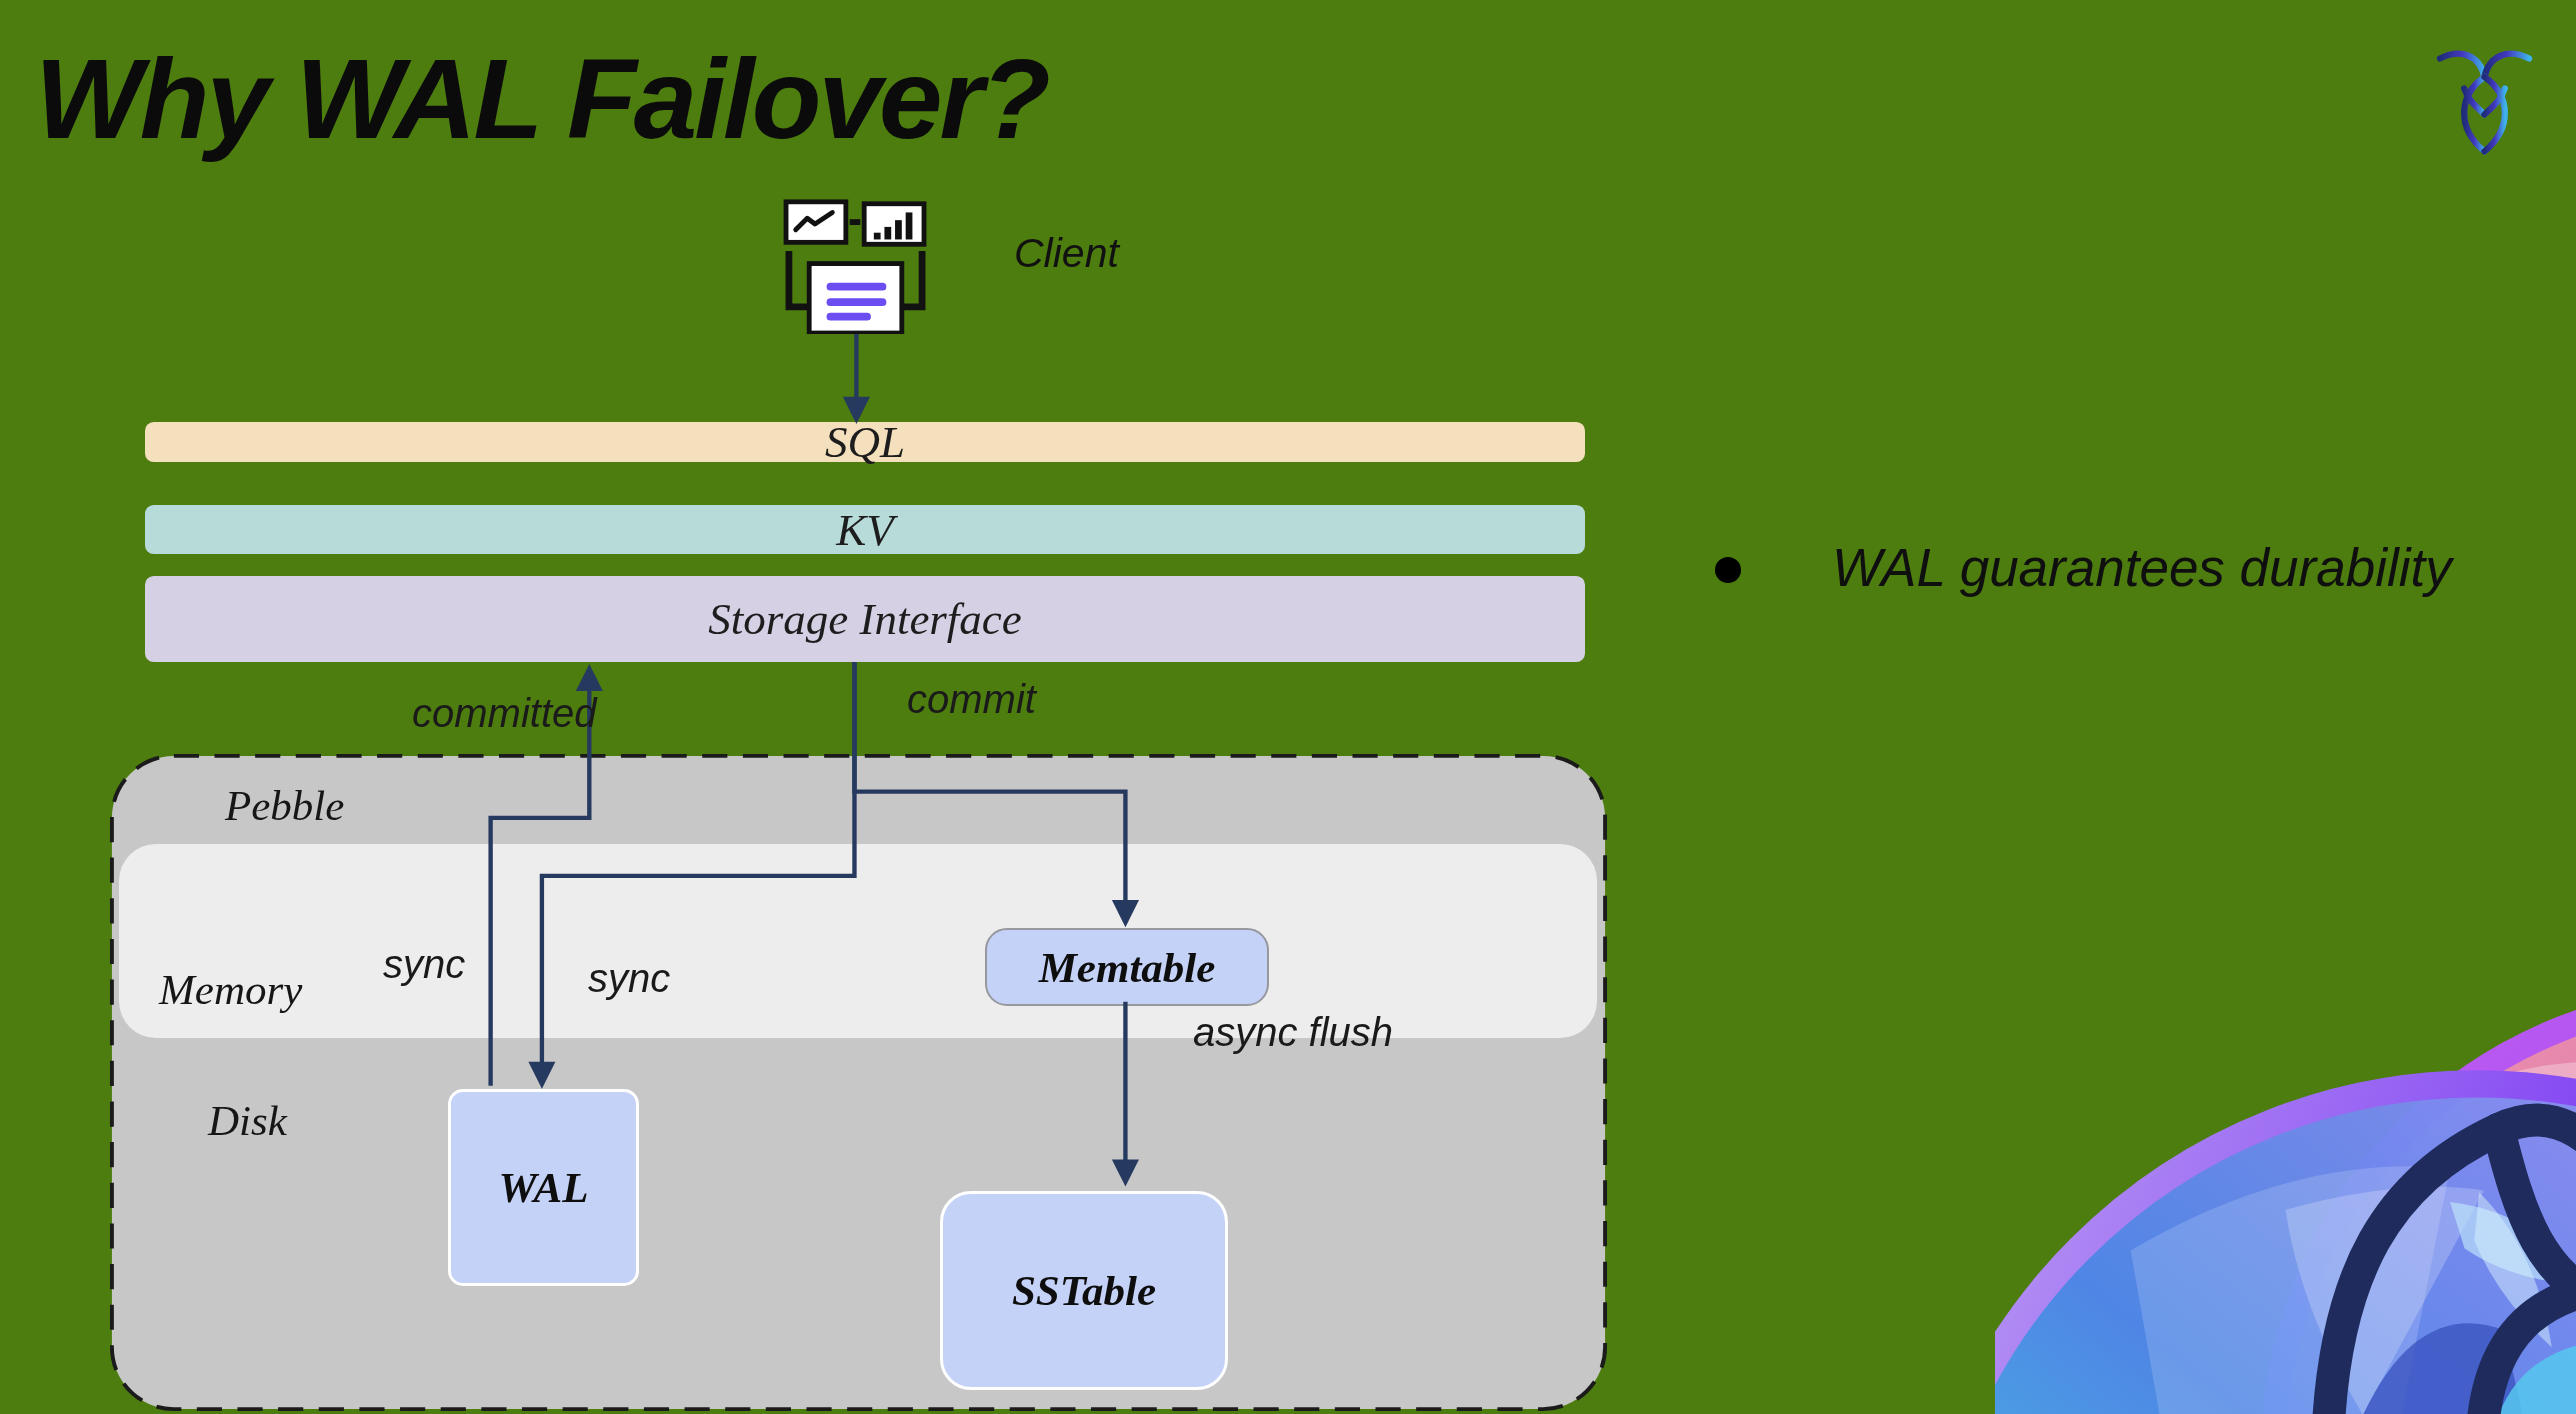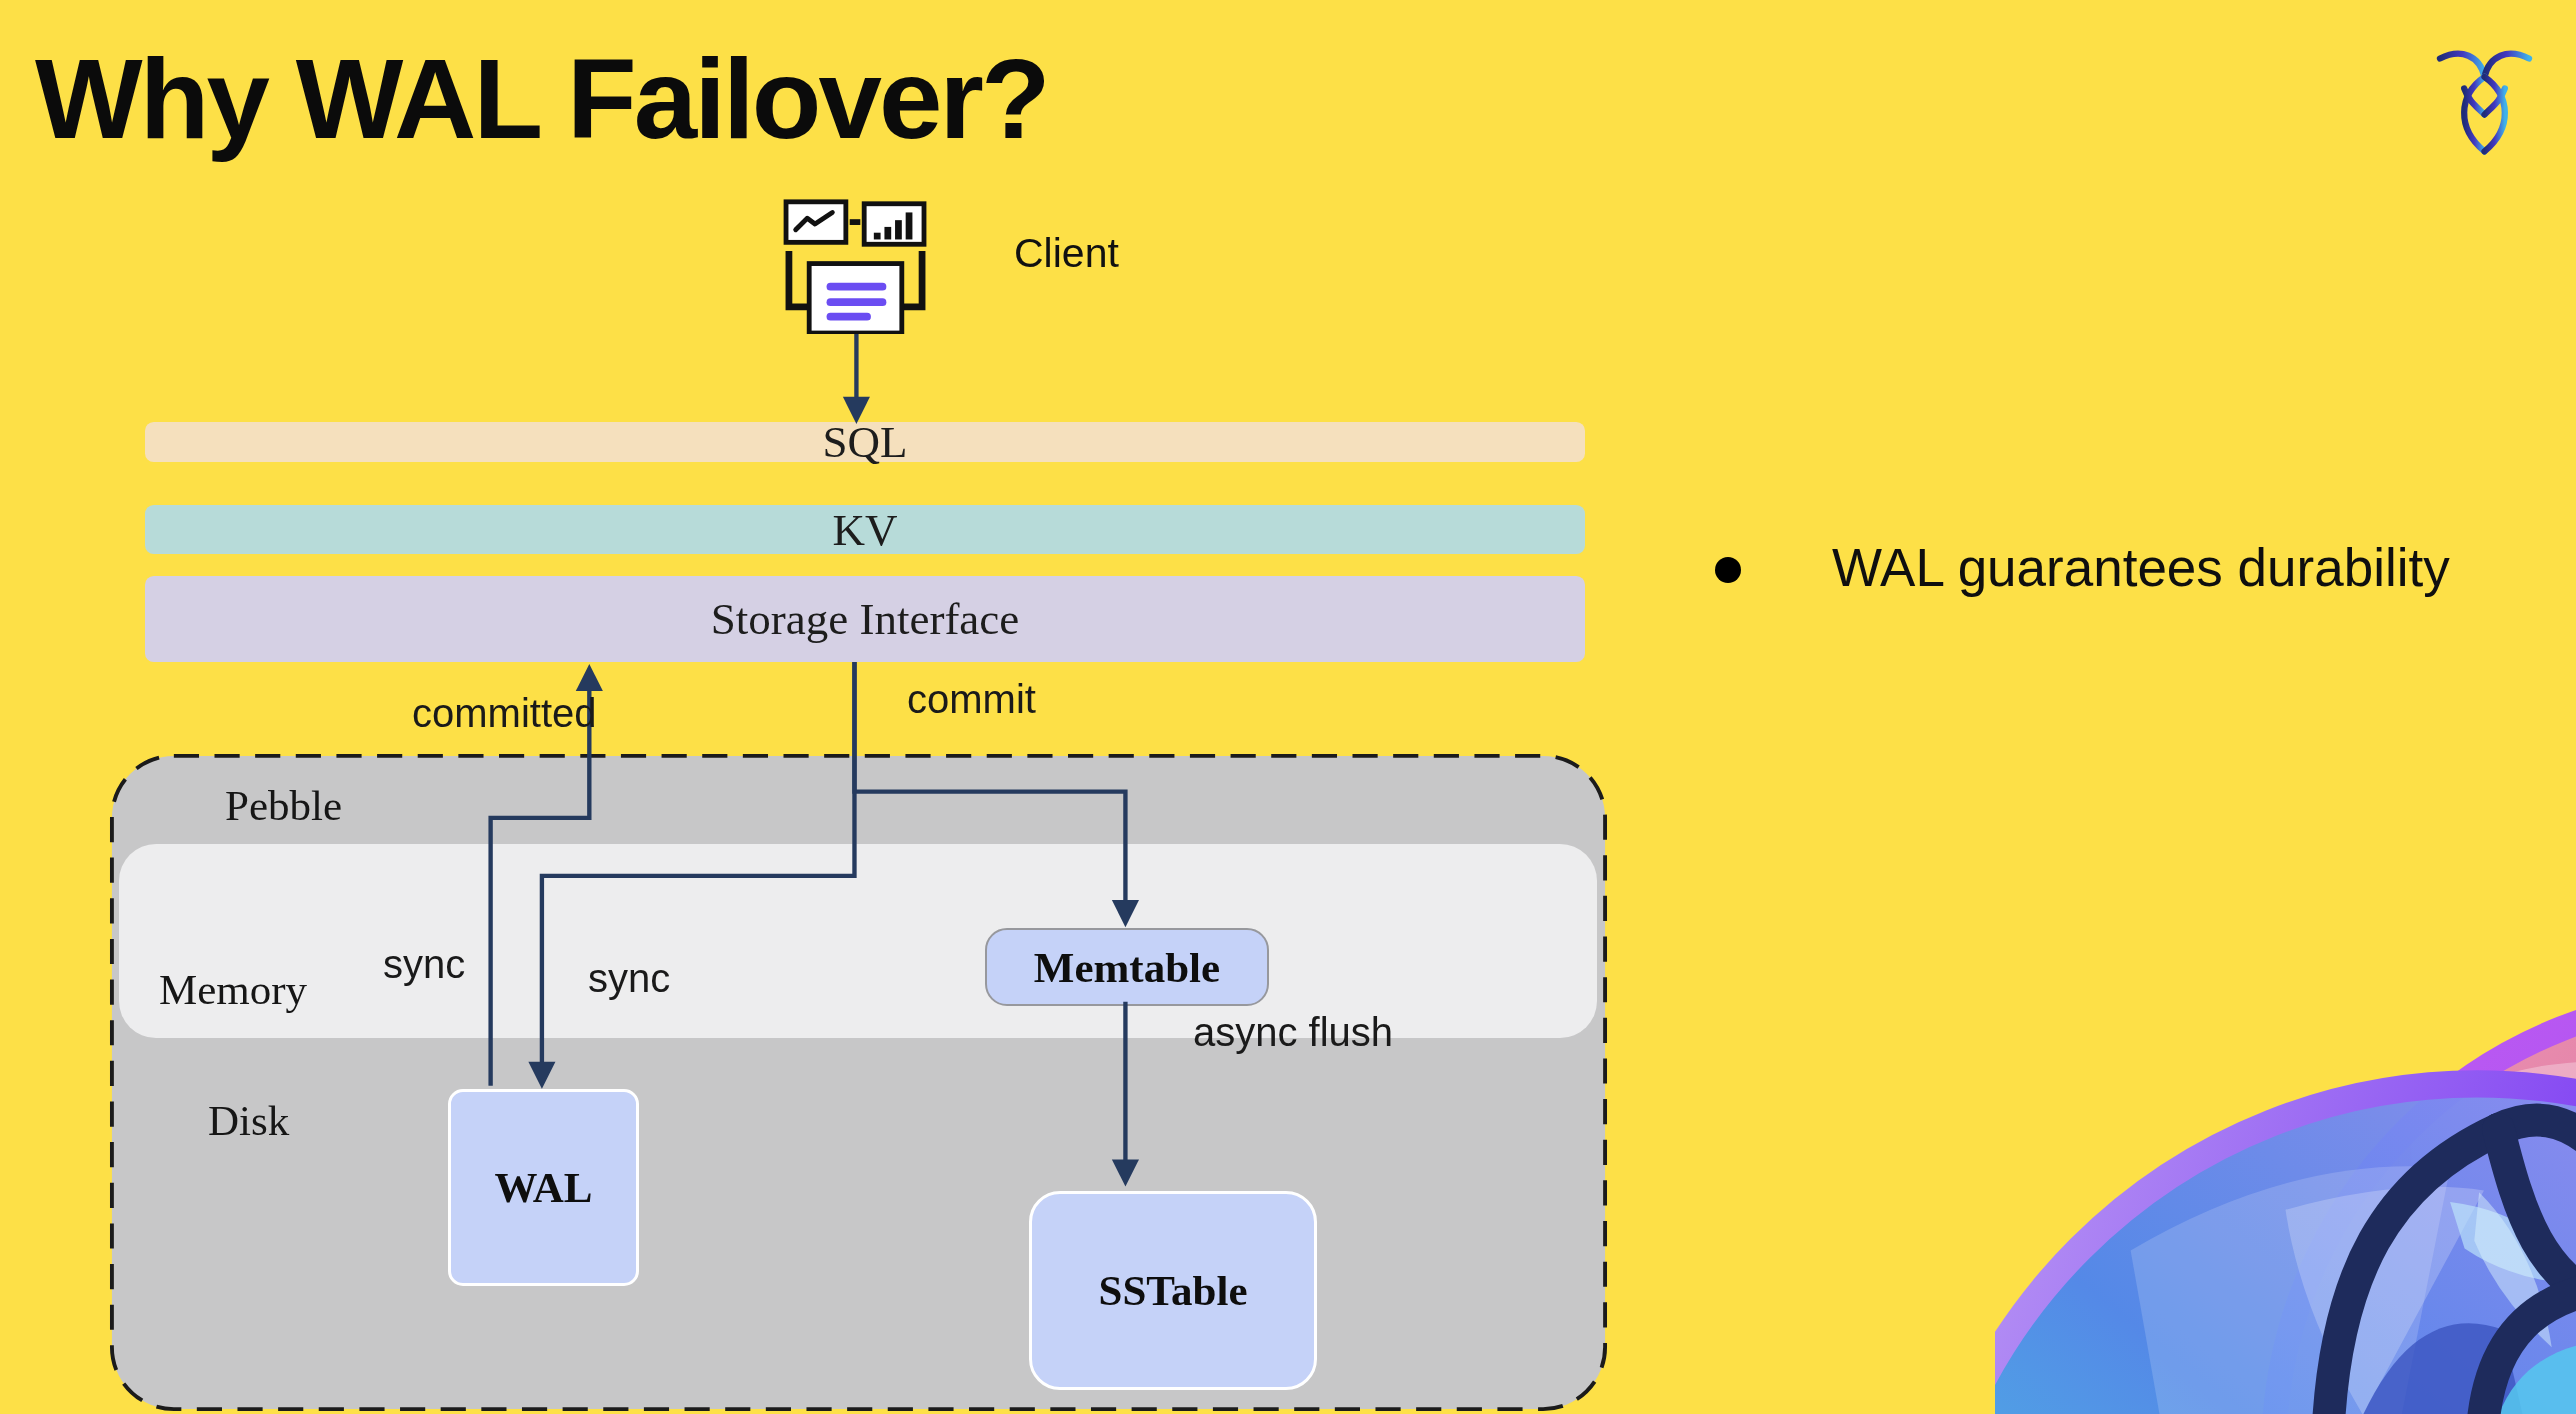--- a/index.html
+++ b/index.html
@@ -1,36 +1,36 @@
 <!DOCTYPE html>
 <html><head>
 <meta charset="utf-8">
 <style>
   html,body{margin:0;padding:0;background:#fff;}
-  .slide{position:relative;width:2576px;height:1415px;background:#fde047;overflow:hidden;
-         font-family:"Liberation Sans",sans-serif;color:#141414;}
+  .slide{position:relative;width:2576px;height:1415px;background:#4d7c0f;overflow:hidden;
+         font-family:"Liberation Sans",sans-serif;color:#141414;font-style:italic;}
   .abs{position:absolute;}
   
   .title{left:35px;top:33px;font-size:114px;font-weight:bold;letter-spacing:-2.9px;
          color:#0b0b0b;white-space:nowrap;line-height:1.15;}
   
   .bar{left:145px;width:1440px;border-radius:8.7px;display:flex;align-items:center;justify-content:center;
        font-family:"Liberation Serif",serif;font-size:45px;color:#1d1d1d;}
   .bar.sql{top:422px;height:40px;background:#f5e0bd;}
   .bar.kv{top:505px;height:49px;background:#b7dbd9;}
   .bar.storage{top:576px;height:86px;background:#d5d0e4;}
   
   .memory-band{left:119px;top:844px;width:1478px;height:194px;background:#ededee;border-radius:37px;}
   .zone-label{font-family:"Liberation Serif",serif;font-size:43px;color:#161616;line-height:1;}
   
   .node{background:#c5d2f8;display:flex;align-items:center;justify-content:center;
         font-family:"Liberation Serif",serif;font-weight:bold;font-size:43px;color:#0e0e0e;}
   .node.memtable{left:985px;top:928px;width:280px;height:74px;border:2.9px solid #97989d;border-radius:22px;}
   .node.wal{left:448px;top:1089px;width:185px;height:191px;border:3.9px solid #ffffff;border-radius:15px;}
-  .node.sstable{left:1029px;top:1191px;width:282px;height:193px;border:3.9px solid #ffffff;border-radius:31px;}
+  .node.sstable{left:940px;top:1191px;width:282px;height:193px;border:3.9px solid #ffffff;border-radius:31px;}
   
   .edge-label{font-size:40px;color:#1a1a1a;line-height:1;white-space:nowrap;}
   .client-label{left:1014px;top:230px;font-size:41px;color:#111;}
   
   .bullets{left:1715px;top:538px;width:774px;}
   .bullet-row{display:flex;align-items:flex-start;gap:16px;}
   .bullet-row + .bullet-row{margin-top:79px;}
   .bullet-dot{width:26px;height:26px;border-radius:50%;background:#000;flex:0 0 26px;margin:19.4px 75px 0 0;}
   .bullet-text{font-size:53px;line-height:60px;color:#0f0f0f;width:668px;}
   svg{display:block;}

